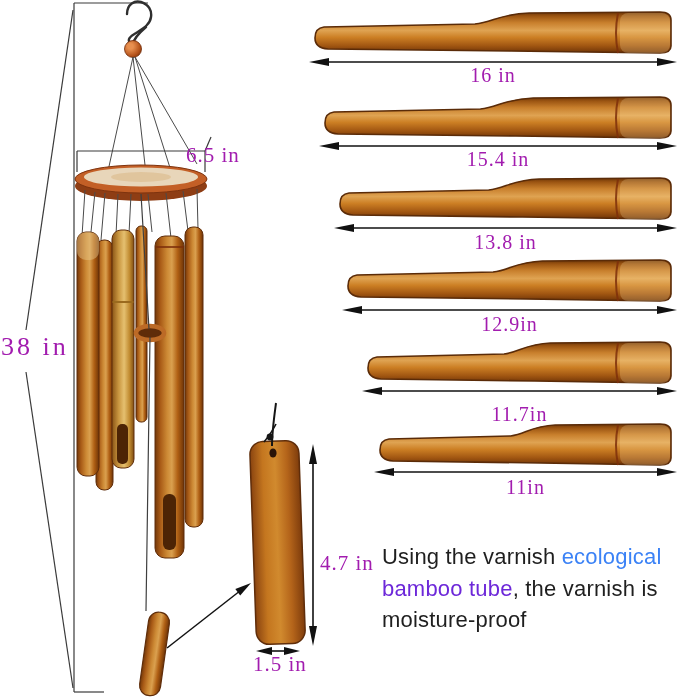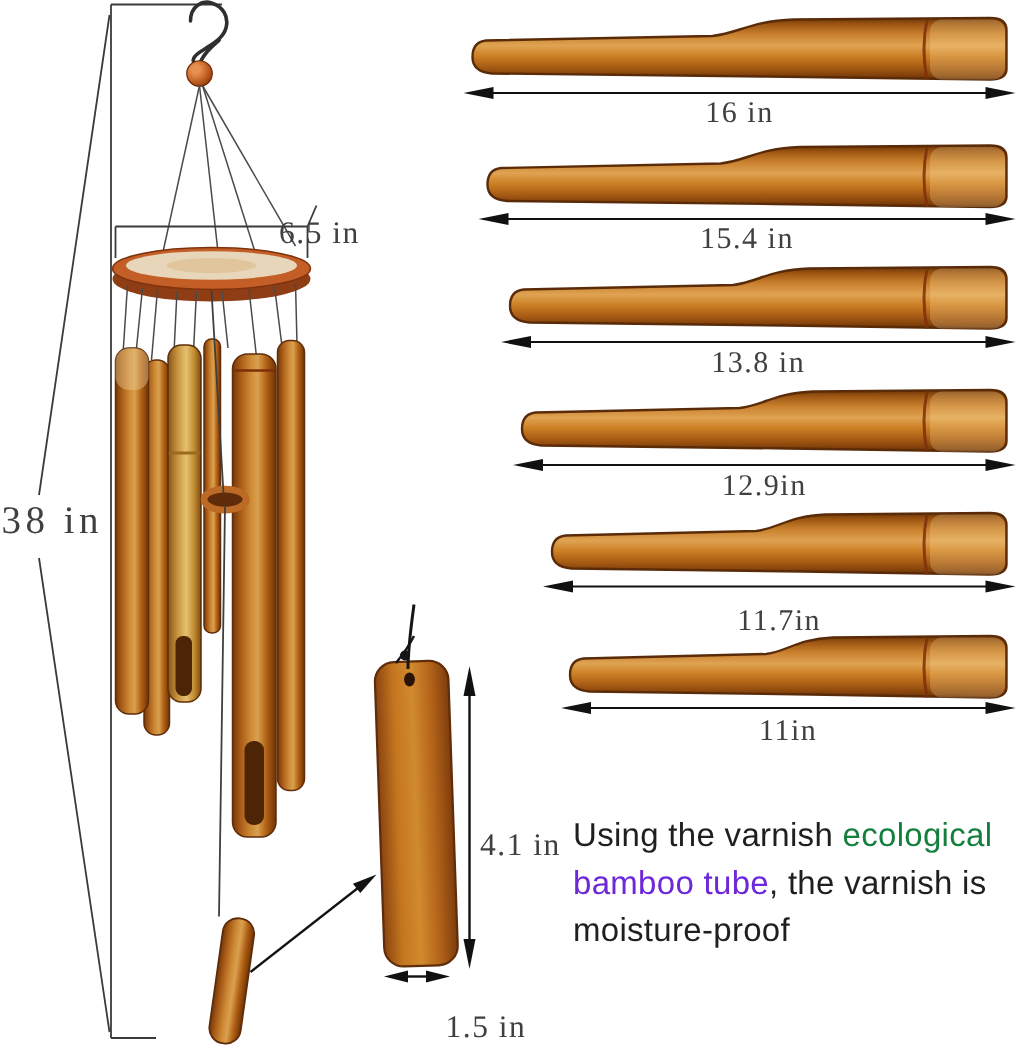--- a/index.html
+++ b/index.html
@@ -1,19 +1,19 @@
 <!DOCTYPE html>
 <html><head>
 <meta charset="utf-8">
 <style>
   html,body{margin:0;padding:0;background:#fff;}
   #canvas{position:relative;width:679px;height:698px;background:#ffffff;overflow:hidden;
           font-family:"Liberation Serif",serif;}
   .abs{position:absolute;}
-  .dim{position:absolute;color:#404040;font-family:"Liberation Serif",serif;
+  .dim{position:absolute;color:#a21caf;font-family:"Liberation Serif",serif;
        font-size:20px;white-space:nowrap;line-height:1;}
   .dim-38{font-size:26px;letter-spacing:3px;}
   .dim-65{font-size:21px;letter-spacing:1px;}
   .dim-47{font-size:21px;letter-spacing:1px;}
   .dim-15{font-size:21px;letter-spacing:1px;text-align:center;}
   .tube-label{text-align:center;letter-spacing:1px;}
   #caption{position:absolute;left:382px;top:541px;font-family:"Liberation Sans",sans-serif;
            font-size:22px;line-height:31.5px;letter-spacing:0.2px;}
   .cap-line{white-space:nowrap;}
   svg{display:block;}
@@ -146,22 +146,22 @@
 
     <g>
       <line x1="268" y1="651" x2="288" y2="651" stroke="#111" stroke-width="1.6"></line>
       <polygon points="256,651 272,647 272,655" fill="#111"></polygon>
       <polygon points="300,651 284,647 284,655" fill="#111"></polygon>
     </g>
   </svg>
 
   <div class="dim dim-38" style="left:1px;top:334px;">38 in</div>
   <div class="dim dim-65" style="left:186px;top:117px;margin-top:28px;">6.5 in</div>
-  <div class="dim dim-47" style="left:320px;top:553px;">4.1 in</div>
-  <div class="dim dim-15" style="left:253px;top:674px;width:50px;margin-left:44px;">1.5 in</div>
+  <div class="dim dim-47" style="left:320px;top:553px;">4.7 in</div>
+  <div class="dim dim-15" style="left:253px;top:654px;width:50px;">1.5 in</div>
 
   <div id="right-tubes">
       <div class="abs" style="left: 312px; top: 8px;">
         <svg width="362" height="50" viewBox="0 0 362 50">
     <defs>
             <linearGradient id="tg0" x1="0" y1="0" x2="0" y2="1">
       <stop offset="0" stop-color="#6b3407"></stop>
               <stop offset="0.10" stop-color="#9c5512"></stop>
       <stop offset="0.26" stop-color="#c87f2c"></stop>
               <stop offset="0.45" stop-color="#dfa352"></stop>
@@ -327,17 +327,17 @@
         <svg width="305" height="12" viewBox="0 0 305 12">
     <line x1="10" y1="6" x2="295" y2="6" stroke="#111" stroke-width="1.4"></line>
     <polygon points="1,6 21,2 21,10" fill="#111"></polygon>
     <polygon points="304,6 284,2 284,10" fill="#111"></polygon>
   </svg>
       </div>
       <div class="dim tube-label" style="left: 377px; top: 477px; width: 297px;">11in</div>
     </div>
 
   <div id="caption" style="color: rgb(31, 31, 31);">
-      <div class="cap-line"><span>Using the varnish </span><span style="color: #15803d;">ecological</span></div>
+      <div class="cap-line"><span>Using the varnish </span><span style="color: #3b82f6;">ecological</span></div>
       <div class="cap-line"><span style="color: #6d28d9;">bamboo tube</span><span>, the varnish is</span></div>
       <div class="cap-line"><span>moisture-proof</span></div>
     </div>
 </div>
 
 </body></html>

